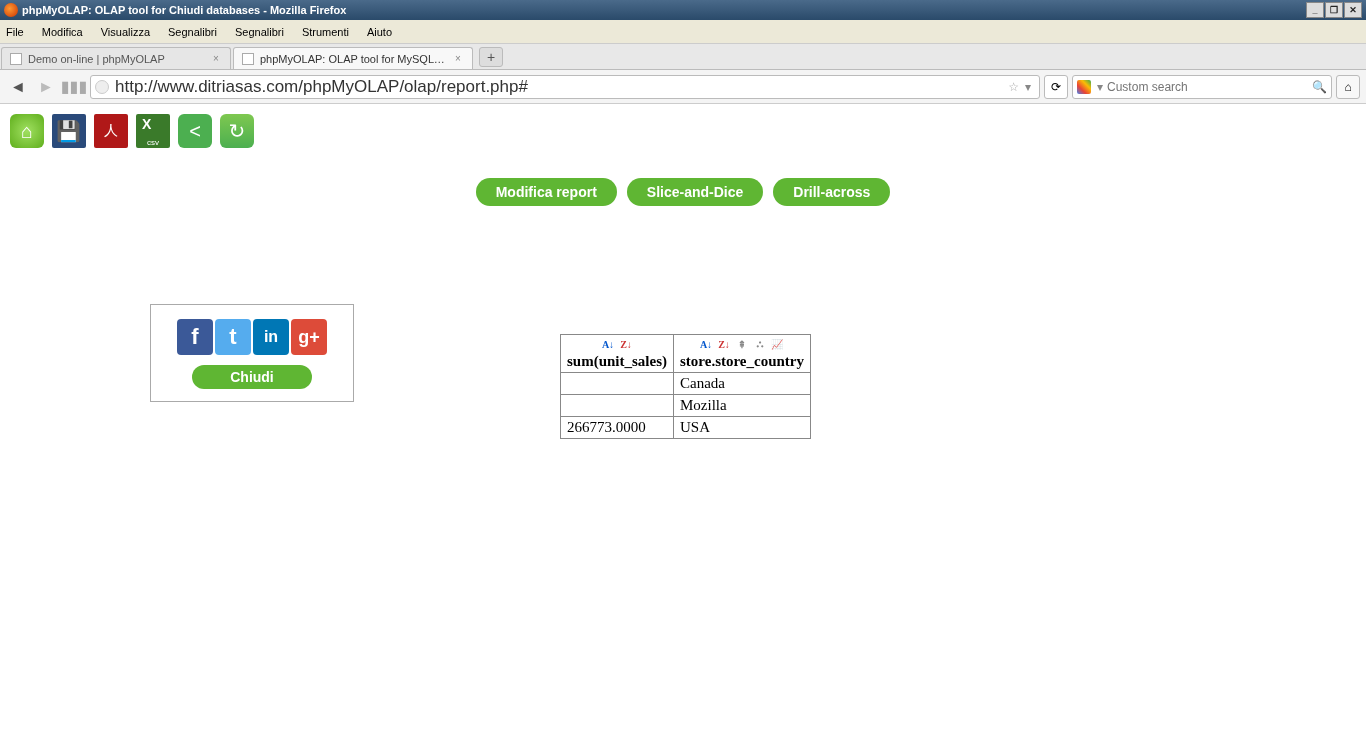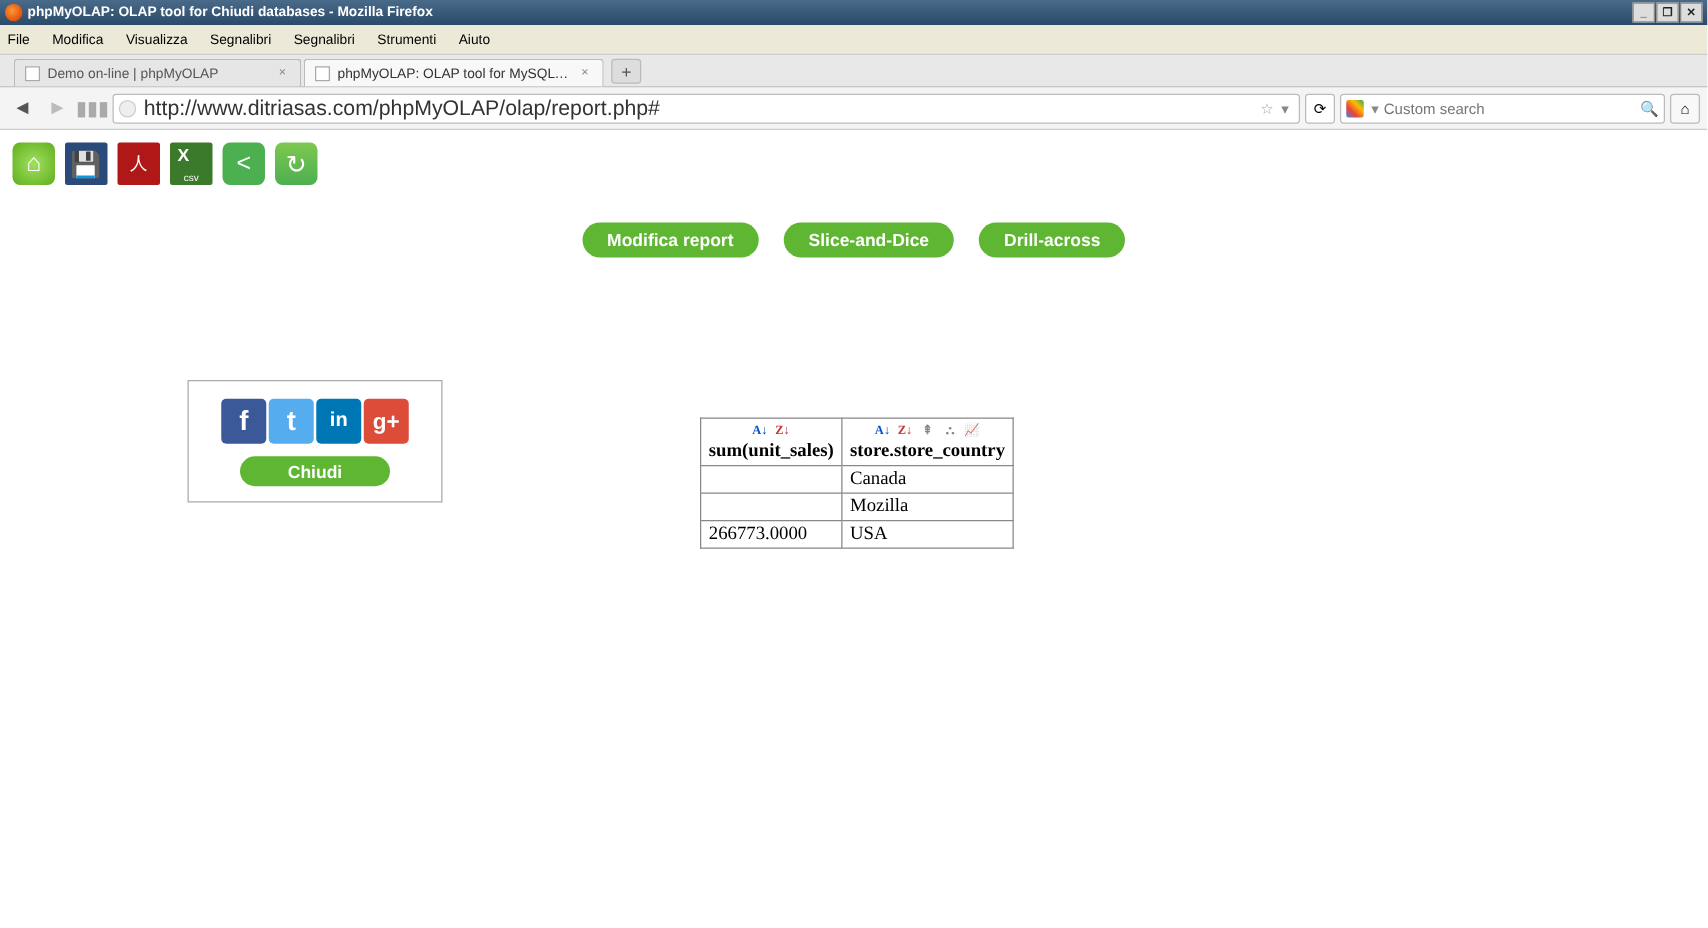--- a/index.html
+++ b/index.html
@@ -47,21 +47,21 @@
     .menubar span {
       margin-right: 18px;
       cursor: pointer;
     }
     
     .tabrow {
       height: 26px;
       background: #e8e8e8;
       border-bottom: 1px solid #bbb;
       display: flex; align-items: flex-end;
-      padding-left: 11px;
+      padding-left: 1px;
     }
     .tab {
       height: 22px;
       background: #f8f8f8;
       border: 1px solid #bbb;
       border-bottom: none;
       border-radius: 3px 3px 0 0;
       padding: 0 8px;
       margin-right: 2px;
       display: flex; align-items: center;
@@ -152,21 +152,21 @@
     }
     .ticon.home-g { background: radial-gradient(circle,#a0e060,#5fae1c); }
     .ticon.save-b { background: #2a4a7a; border-radius: 2px; }
     .ticon.pdf-r { background: #b01818; border-radius: 2px; font-size: 14px; }
     .ticon.csv-g { background: #3a7a2a; border-radius: 2px; font-size: 10px; position: relative; }
     .ticon.csv-g::before { content: "X"; position: absolute; top: 2px; left: 6px; font-size: 14px; color: #fff; font-weight:bold; }
     .ticon.csv-g::after { content: "csv"; position: absolute; bottom: 1px; font-size: 8px; }
     .ticon.share-g { background: #4caf50; border-radius: 6px; }
     .ticon.refresh-g { background: linear-gradient(#7ec850,#4caf50); border-radius: 6px; }
     .action-buttons {
-      display: flex; justify-content: center; gap: 20px; margin-top: 20px;
+      display: flex; justify-content: center; gap: 10px; margin-top: 20px;
     }
     .pill {
       background: #5fb633;
       color: #fff;
       font-weight: bold;
       font-size: 14px;
       padding: 6px 20px;
       border-radius: 14px;
       cursor: pointer;
     }

